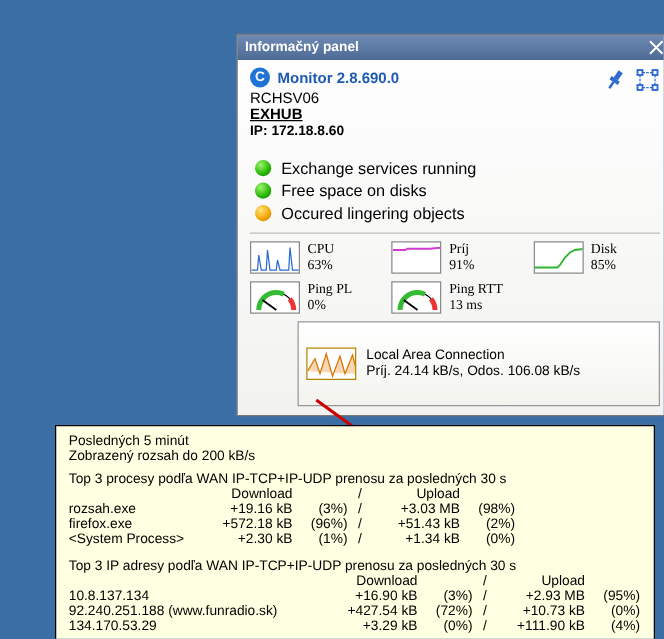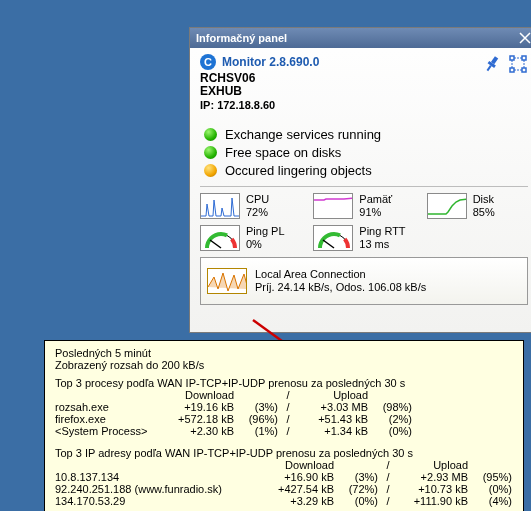--- a/index.html
+++ b/index.html
@@ -39,41 +39,42 @@
     background: #1e73d4; color: #fff;
     display: flex; align-items: center; justify-content: center;
     font-size: 11px; font-weight: bold;
   }
   .appname { color: #1e5bb0; font-weight: bold; font-size: 12px; }
   .pin-area {
     position: absolute; top: 26px; right: 10px;
     display: flex; gap: 6px; align-items: center;
   }
   .pin-area svg { display: block; }
-  .host { font-weight: bold; font-size: 12px; margin-top: 1px; }
-  .subhost { font-weight: bold; font-size: 12px; margin-top: -1px;}
+  .host { font-weight: normal; font-size: 12px; margin-top: 1px; }
+  .subhost { font-weight: bold; font-size: 12px; margin-top: -1px; text-decoration: underline;}
   .ipline { margin-top: 1px; }
   .ipline .lbl { color:#000;font-weight:bold; }
   .ipline .val { font-weight: bold; }
   .status-block { margin-top: 16px; margin-left: 4px; }
   .status-row { display: flex; align-items: center; gap: 8px; font-size: 13px; margin: 3px 0; }
   .dot { width: 13px; height: 13px; border-radius: 7px; }
   .dot.green { background: radial-gradient(circle at 35% 30%, #9BF66F, #24B300 60%, #0C7A00); }
   .dot.orange { background: radial-gradient(circle at 35% 30%, #FFE27C, #F2A500 60%, #A86A00); }
   .sep { border-top: 1px solid #bdbdbd; margin: 8px 0 6px 0; }
   .metrics { display: flex; gap: 12px; }
-  .metric { display: flex; align-items: center; gap: 6px; flex: 1; }
+  .metric { display: flex; align-items: center; gap: 6px; flex: 1; font-family: Liberation Serif, serif; }
   .spark { width: 40px; height: 26px; border: 1px solid #8a8a8a; background: #fff; position: relative; overflow:hidden;}
   .metric .labels { line-height: 13px; }
   .metric .labels .name { }
   .metric .labels .val { }
   .net-row {
     display: flex; gap: 8px; align-items: center; margin-top: 6px;
-    border: 1px solid #999; padding: 10px 6px;
+    border: 1px solid #999; padding: 20px 6px;
     background: linear-gradient(#ffffff,#f3f3ee);
+    margin-left: 38px;
   }
   .net-row .spark2 { width: 40px; height: 26px; border: 1px solid #b38600; background:#fff; position:relative; overflow:hidden;}
   .net-row .nettext { line-height: 13px; }
   .tooltip {
     position: absolute;
     left: 44px; top: 340px;
     width: 480px;
     background: #ffffe1;
     border: 1px solid #000;
     padding: 6px 10px 6px 10px;
@@ -164,31 +165,31 @@
 
     <div class="metrics">
       <div class="metric">
         <div class="spark">
           <svg width="40" height="26" viewBox="0 0 40 26">
               <polyline points="0,22 5,22 6,10 8,22 12,22 13,6 15,22 20,22 21,14 23,22 30,22 31,4 33,22 40,22" fill="none" stroke="#2e6bd4" stroke-width="1"></polyline>
             </svg>
         </div>
         <div class="labels">
           <div class="name">CPU</div>
-          <div class="val">72%</div>
+          <div class="val">63%</div>
         </div>
       </div>
       <div class="metric">
         <div class="spark">
           <svg width="40" height="26" viewBox="0 0 40 26">
               <polyline points="0,6 10,6 12,5 20,5 25,5 30,5 40,4" fill="none" stroke="#d13bd1" stroke-width="1.5"></polyline>
             </svg>
         </div>
         <div class="labels">
-          <div class="name">Pamäť</div>
+          <div class="name">Príj</div>
           <div class="val">91%</div>
         </div>
       </div>
       <div class="metric">
         <div class="spark">
           <svg width="40" height="26" viewBox="0 0 40 26">
               <polyline points="0,20 18,20 20,18 24,12 28,8 32,6 40,5" fill="none" stroke="#2fb52f" stroke-width="1.5"></polyline>
             </svg>
         </div>
         <div class="labels">

